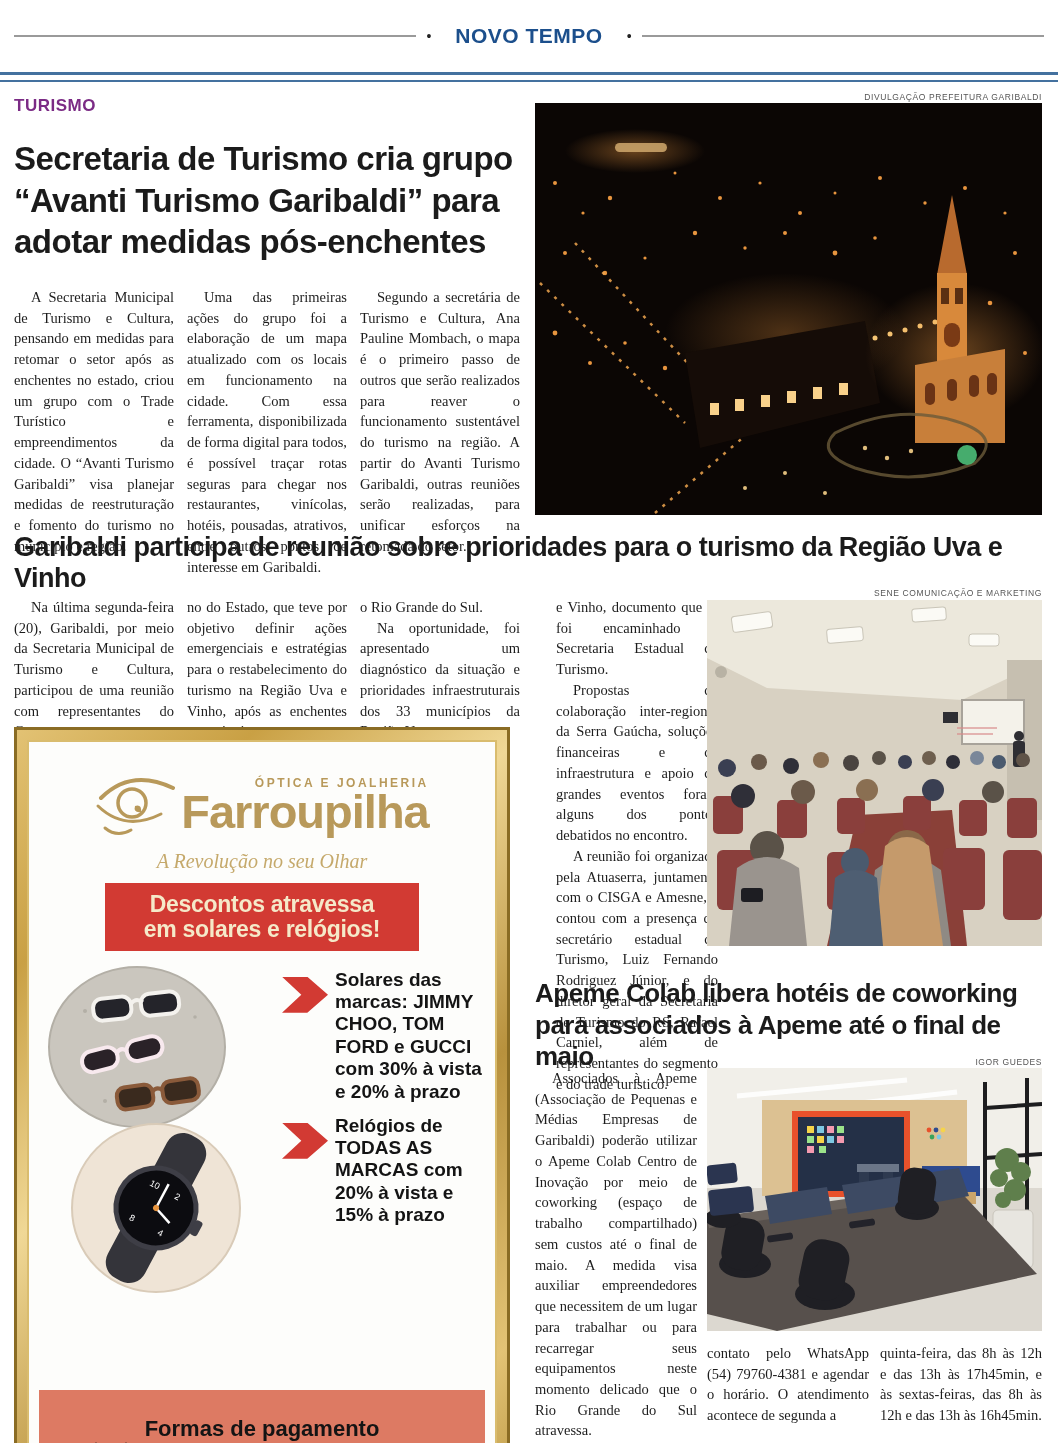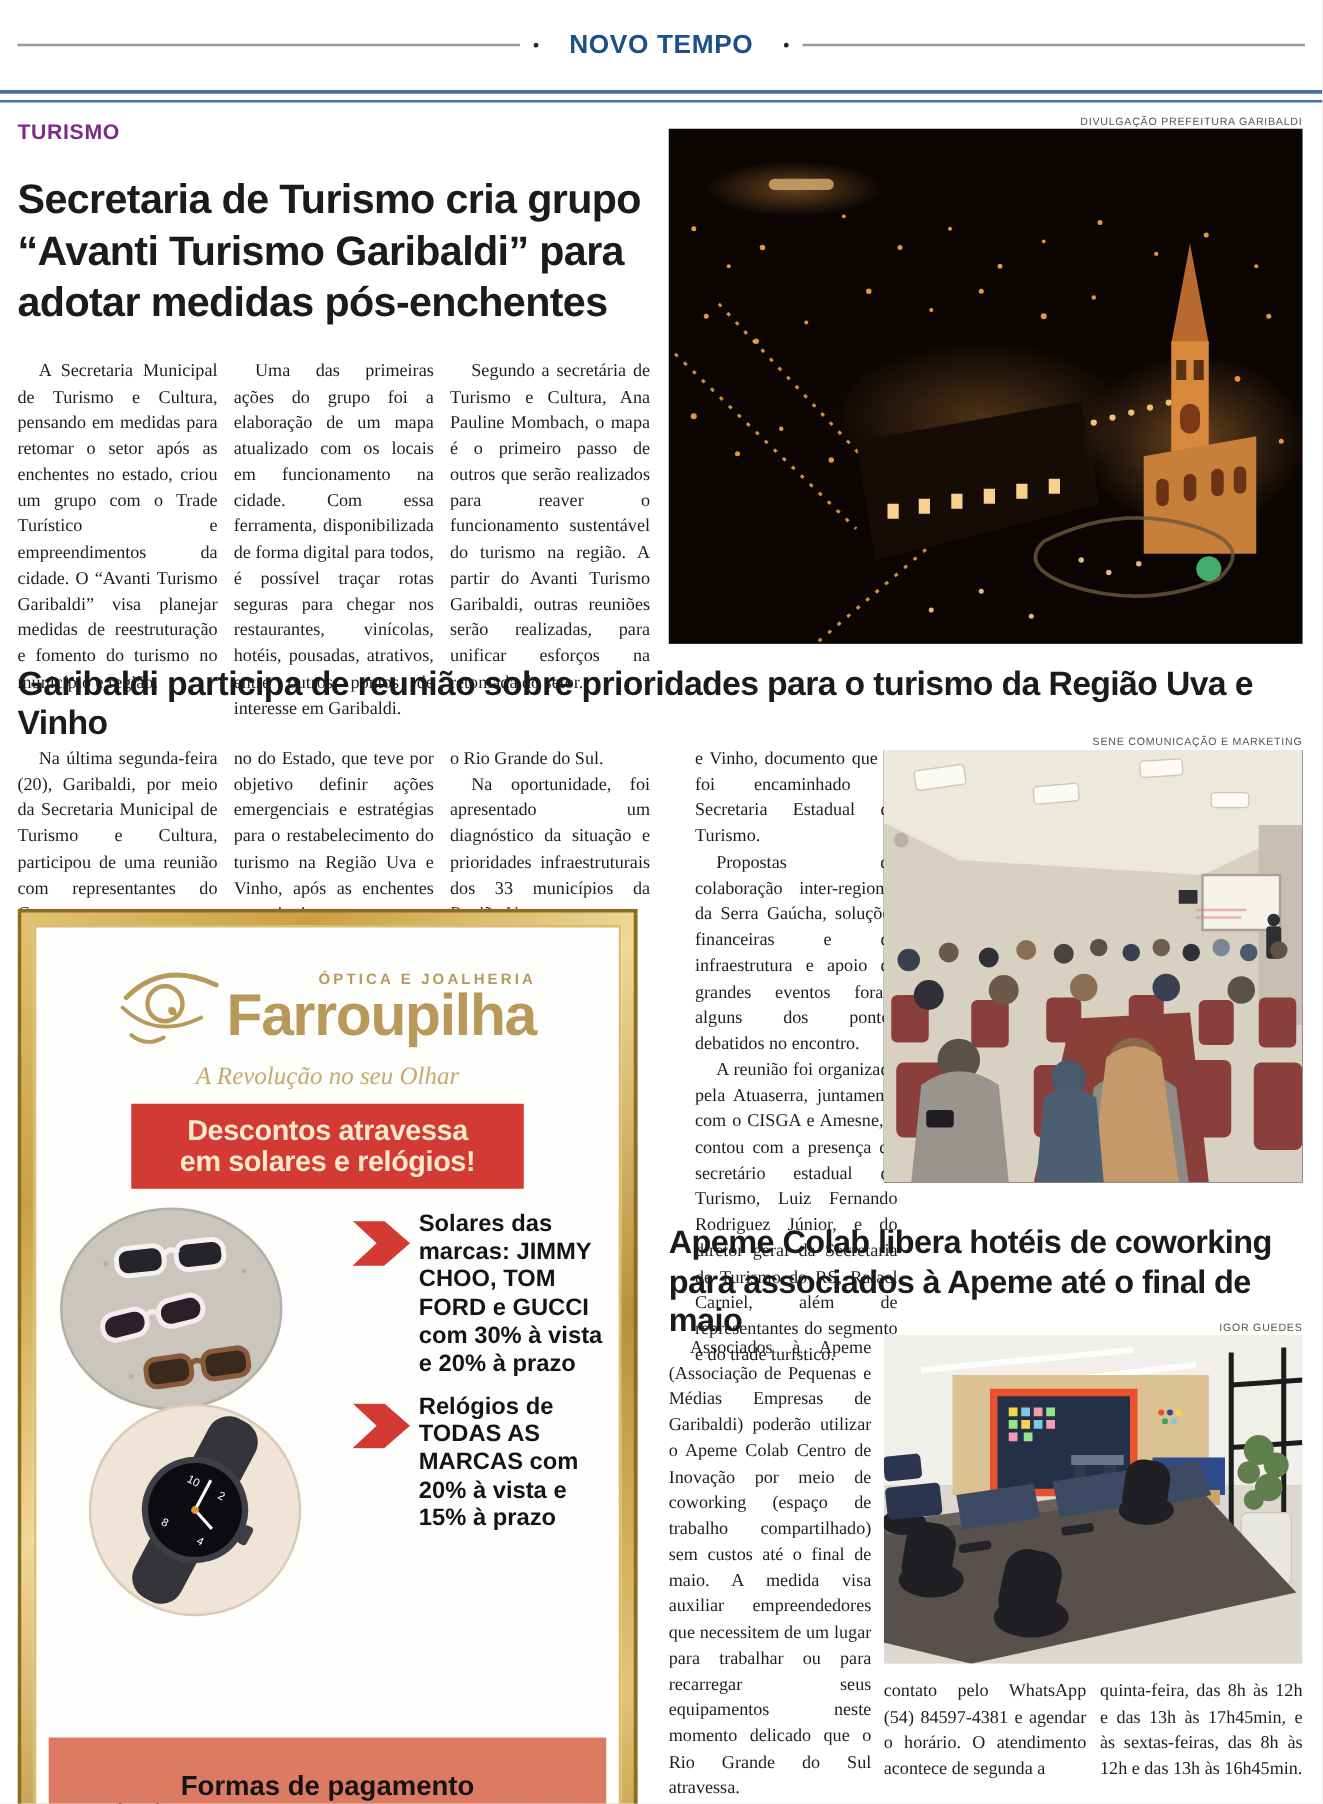--- a/index.html
+++ b/index.html
@@ -453,19 +453,19 @@
         <rect x="192" y="100" width="36" height="46" rx="14" transform="rotate(8 210 123)"></rect>
       </g>
       <g fill="#2b3550">
         <rect x="2" y="120" width="44" height="26" rx="4" transform="rotate(-6 24 133)"></rect>
         <rect x="0" y="96" width="30" height="20" rx="4" transform="rotate(-6 15 106)"></rect>
       </g>
     </svg>
   </figure>
 
   <div class="col" style="top:1343px;left:707px;width:162px;">
-    <p>contato pelo WhatsApp (54) 84597-4381 e agendar o horário. O atendimento acontece de segunda a</p>
+    <p>contato pelo WhatsApp (54) 79760-4381 e agendar o horário. O atendimento acontece de segunda a</p>
   </div>
   <div class="col" style="top:1343px;left:880px;width:162px;">
     <p>quinta-feira, das 8h às 12h e das 13h às 17h45min, e às sextas-feiras, das 8h às 12h e das 13h às 16h45min.</p>
   </div>
 
 </div>
 
 </body></html>

